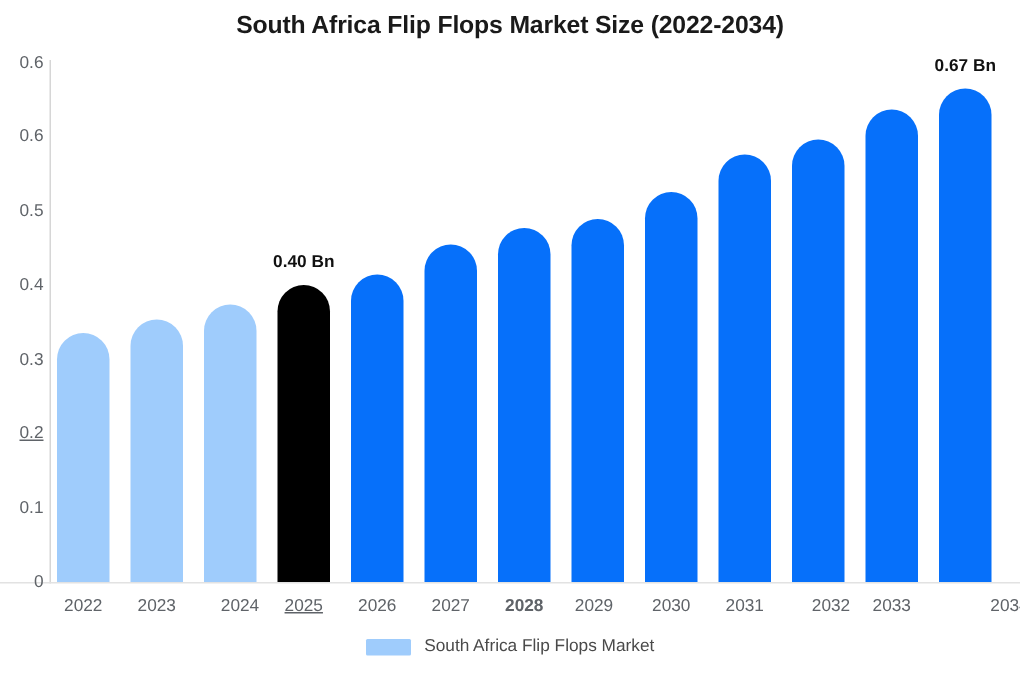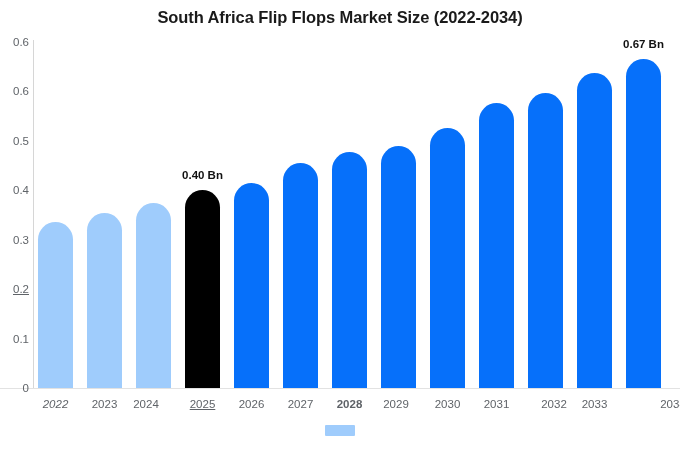--- a/index.html
+++ b/index.html
@@ -149,25 +149,25 @@
       <div class="y-tick" style="top: 289.143px; text-decoration: underline;">0.2</div>
       <div class="y-tick" style="top: 239.714px;">0.3</div>
       <div class="y-tick" style="top: 190.286px;">0.4</div>
       <div class="y-tick" style="top: 140.857px;">0.5</div>
       <div class="y-tick" style="top: 91.4286px;">0.6</div>
       <div class="y-tick" style="top: 42px;">0.6</div>
     </div>
 
   <div class="bars-layer" id="bars-layer">
       <div class="bar" style="left: 38px; width: 35px; height: 165.586px; background: rgb(159, 204, 252);"></div>
-      <div class="x-tick" style="left: 55.5px; font-style: italic;">2022</div>
+      <div class="x-tick" style="left: 55.5px;">2022</div>
       <div class="bar" style="left: 87px; width: 35px; height: 175.471px; background: rgb(159, 204, 252);"></div>
       <div class="x-tick" style="left: 104.5px;">2023</div>
       <div class="bar" style="left: 136px; width: 35px; height: 185.357px; background: rgb(159, 204, 252);"></div>
-      <div class="x-tick" style="left: 146px;">2024</div>
+      <div class="x-tick" style="left: 160px;">2024</div>
       <div class="bar" style="left: 185px; width: 35px; height: 197.714px; background: rgb(0, 0, 0);"></div>
       <div class="x-tick" style="left: 202.5px; text-decoration: underline;">2025</div>
       <div class="bar-value-label" style="left: 202.5px; top: 169.286px;">0.40 Bn</div>
       <div class="bar" style="left: 234px; width: 35px; height: 205.129px; background: rgb(6, 112, 250);"></div>
       <div class="x-tick" style="left: 251.5px;">2026</div>
       <div class="bar" style="left: 283px; width: 35px; height: 224.9px; background: rgb(6, 112, 250);"></div>
       <div class="x-tick" style="left: 300.5px;">2027</div>
       <div class="bar" style="left: 332px; width: 35px; height: 235.774px; background: rgb(6, 112, 250);"></div>
       <div class="x-tick" style="left: 349.5px; font-weight: bold;">2028</div>
       <div class="bar" style="left: 381px; width: 35px; height: 242.2px; background: rgb(6, 112, 250);"></div>
@@ -180,15 +180,16 @@
       <div class="x-tick" style="left: 554px;">2032</div>
       <div class="bar" style="left: 577px; width: 35px; height: 315.354px; background: rgb(6, 112, 250);"></div>
       <div class="x-tick" style="left: 594.5px;">2033</div>
       <div class="bar" style="left: 626px; width: 35px; height: 329.194px; background: rgb(6, 112, 250);"></div>
       <div class="x-tick" style="left: 644px; margin-left: 29px;">2034</div>
       <div class="bar-value-label" style="left: 643.5px; top: 37.8057px;">0.67 Bn</div>
     </div>
 
   <div class="legend">
     <span class="legend-swatch" id="legend-swatch-0" style="background: rgb(159, 204, 252);"></span>
+    <span class="legend-label">South Africa Flip Flops Market</span>
   </div>
 
 </div>
 
 </body></html>

